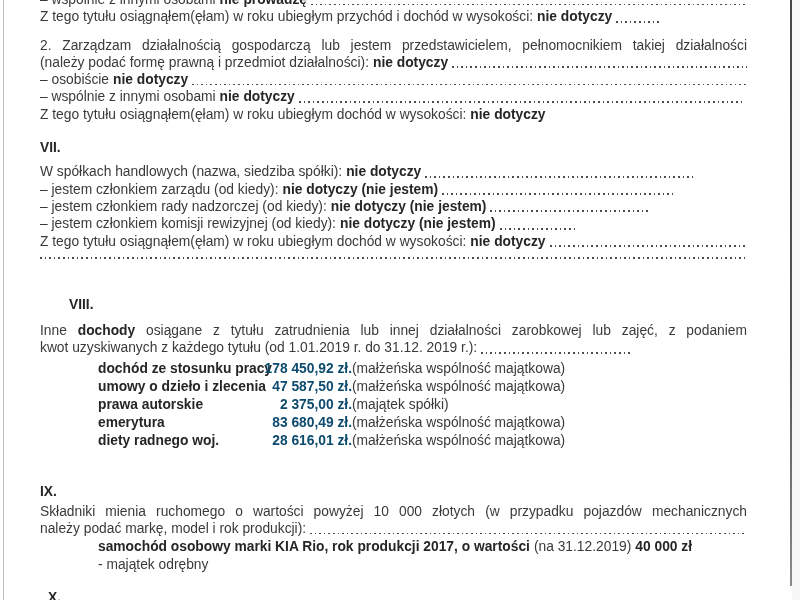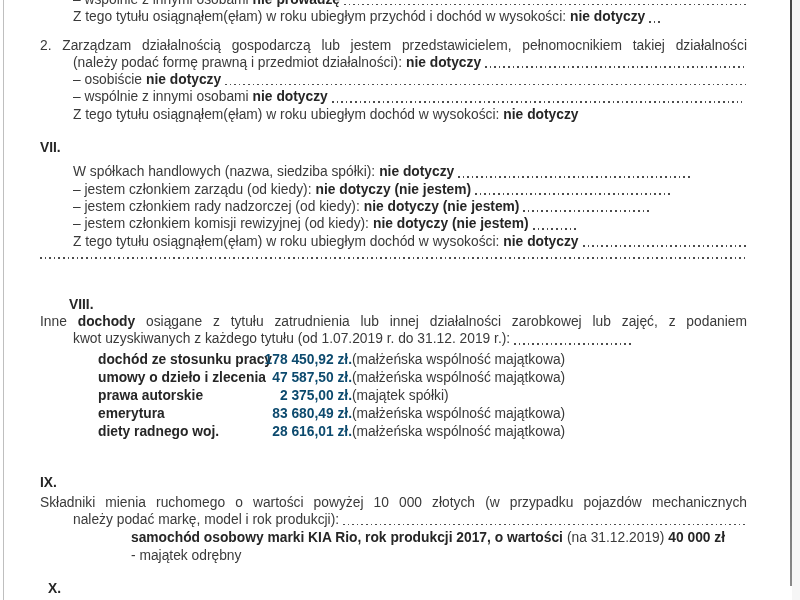--- a/index.html
+++ b/index.html
@@ -11,34 +11,34 @@
     -webkit-font-smoothing:antialiased;
   }
   
   .edge-left{position:absolute;left:3px;top:0;width:1px;height:600px;background:#bfbfbf;}
   .edge-right-line{position:absolute;left:790px;top:0;width:2px;height:586px;
     background:linear-gradient(#474747 0%,#555 60%,#8a8a8a 100%);}
   .edge-right-strip{position:absolute;left:792px;top:0;width:8px;height:600px;background:#f6f6f6;}
 
   .doc{position:absolute;left:40px;top:0;width:707px;font-size:13.8px;line-height:17.3px;}
 
-  .line{display:flex;align-items:baseline;gap:4px;white-space:nowrap;margin-left:33px;}
+  .line{display:flex;align-items:baseline;gap:4px;white-space:nowrap;}
   .just{text-align:justify;text-align-last:justify;}
   .b{font-weight:bold;color:#262626;}
   .reg{color:#3a3a3a;}
   .heading{font-weight:bold;color:#262626;}
 
   
   .dots{flex:1 1 auto;align-self:flex-end;height:1.8px;margin-bottom:3px;
     background-image:repeating-linear-gradient(90deg,#4c4c4c 0 1.6px,transparent 1.6px 4.6px);}
   .dots-full{height:1.8px;margin-top:7px;
     background-image:repeating-linear-gradient(90deg,#4c4c4c 0 1.6px,transparent 1.6px 4.6px);}
 
   .cut{margin-top:-9px;}
-  .mt3{margin-top:3px;} .mt7{margin-top:7px;} .mt9{}
+  .mt3{margin-top:3px;} .mt7{margin-top:7px;} .mt9{margin-top:9px;}
   .mt11{margin-top:11px;} .mt16{margin-top:16px;} .mt33{margin-top:33px;}
   .mt37{margin-top:37px;margin-left:29px;} .mt1{margin-top:1px;}
 
   .indent{padding-left:58px;align-items:flex-end;}
   .irow{display:flex;align-items:baseline;padding-left:58px;line-height:18px;white-space:nowrap;}
   .ilabel{width:160px;font-weight:bold;color:#262626;}
   .iamount{width:94px;text-align:right;font-weight:bold;color:#0c4a6e;}
   .inote{color:#3a3a3a;}
   .rows{margin-top:3px;}
 </style>
@@ -120,21 +120,21 @@
     <span class="dots"></span>
   </div>
 
   <div class="dots-full"></div>
 
   <div class="heading mt37">VIII.</div>
 
   <div class="just mt9"><span class="reg">Inne</span> <span class="b">dochody</span> <span class="reg">osiągane z tytułu zatrudnienia lub innej działalności zarobkowej lub zajęć, z podaniem</span></div>
 
   <div class="line">
-    <span class="reg">kwot uzyskiwanych z każdego tytułu (od 1.07.2019 r. do 31.12. 2019 r.):</span>
+    <span class="reg">kwot uzyskiwanych z każdego tytułu (od 1.01.2019 r. do 31.12. 2019 r.):</span>
     <span class="dots" style="margin-right:115px;"></span>
   </div>
 
   <div class="rows">
     <div class="irow">
       <span class="ilabel">dochód ze stosunku pracy</span>
       <span class="iamount">178 450,92 zł.</span>
       <span class="inote">(małżeńska wspólność majątkowa)</span>
     </div>
     <div class="irow">

